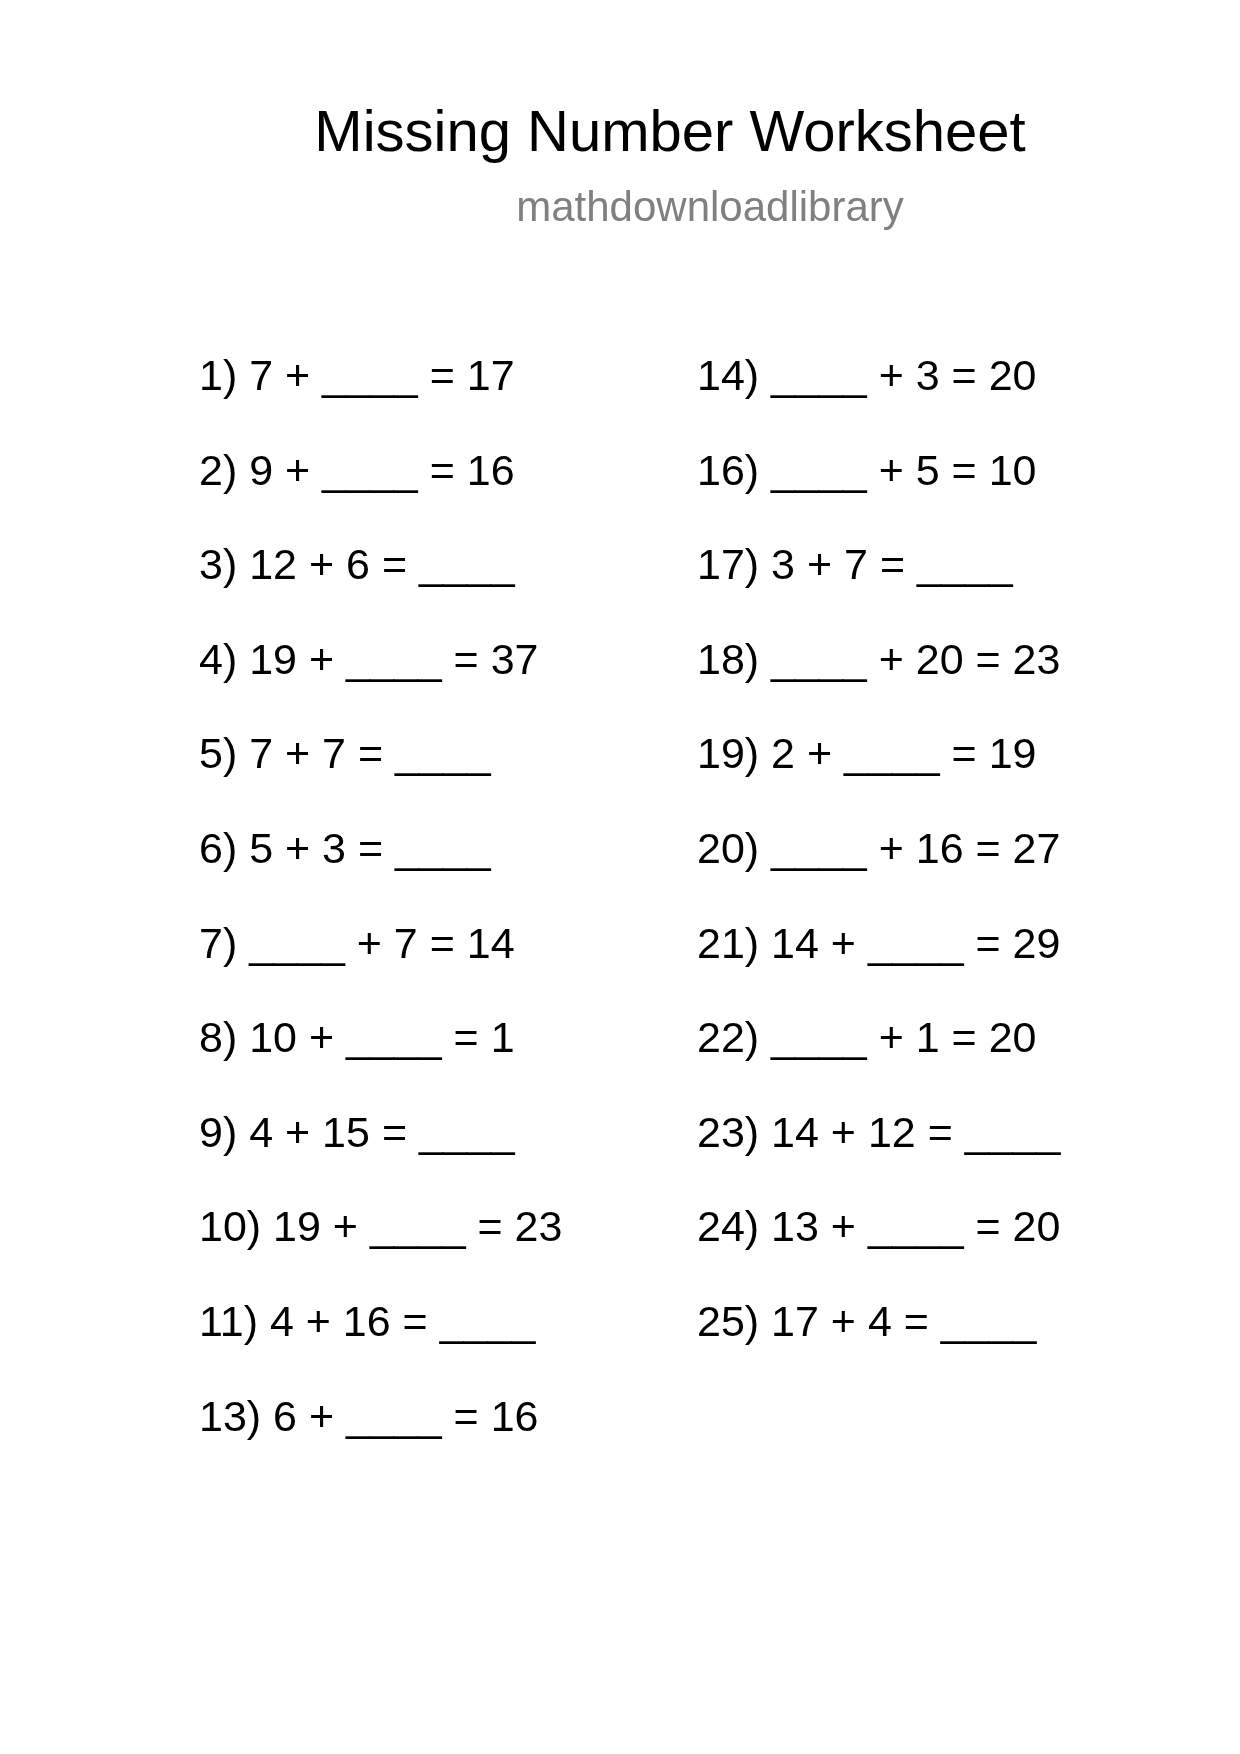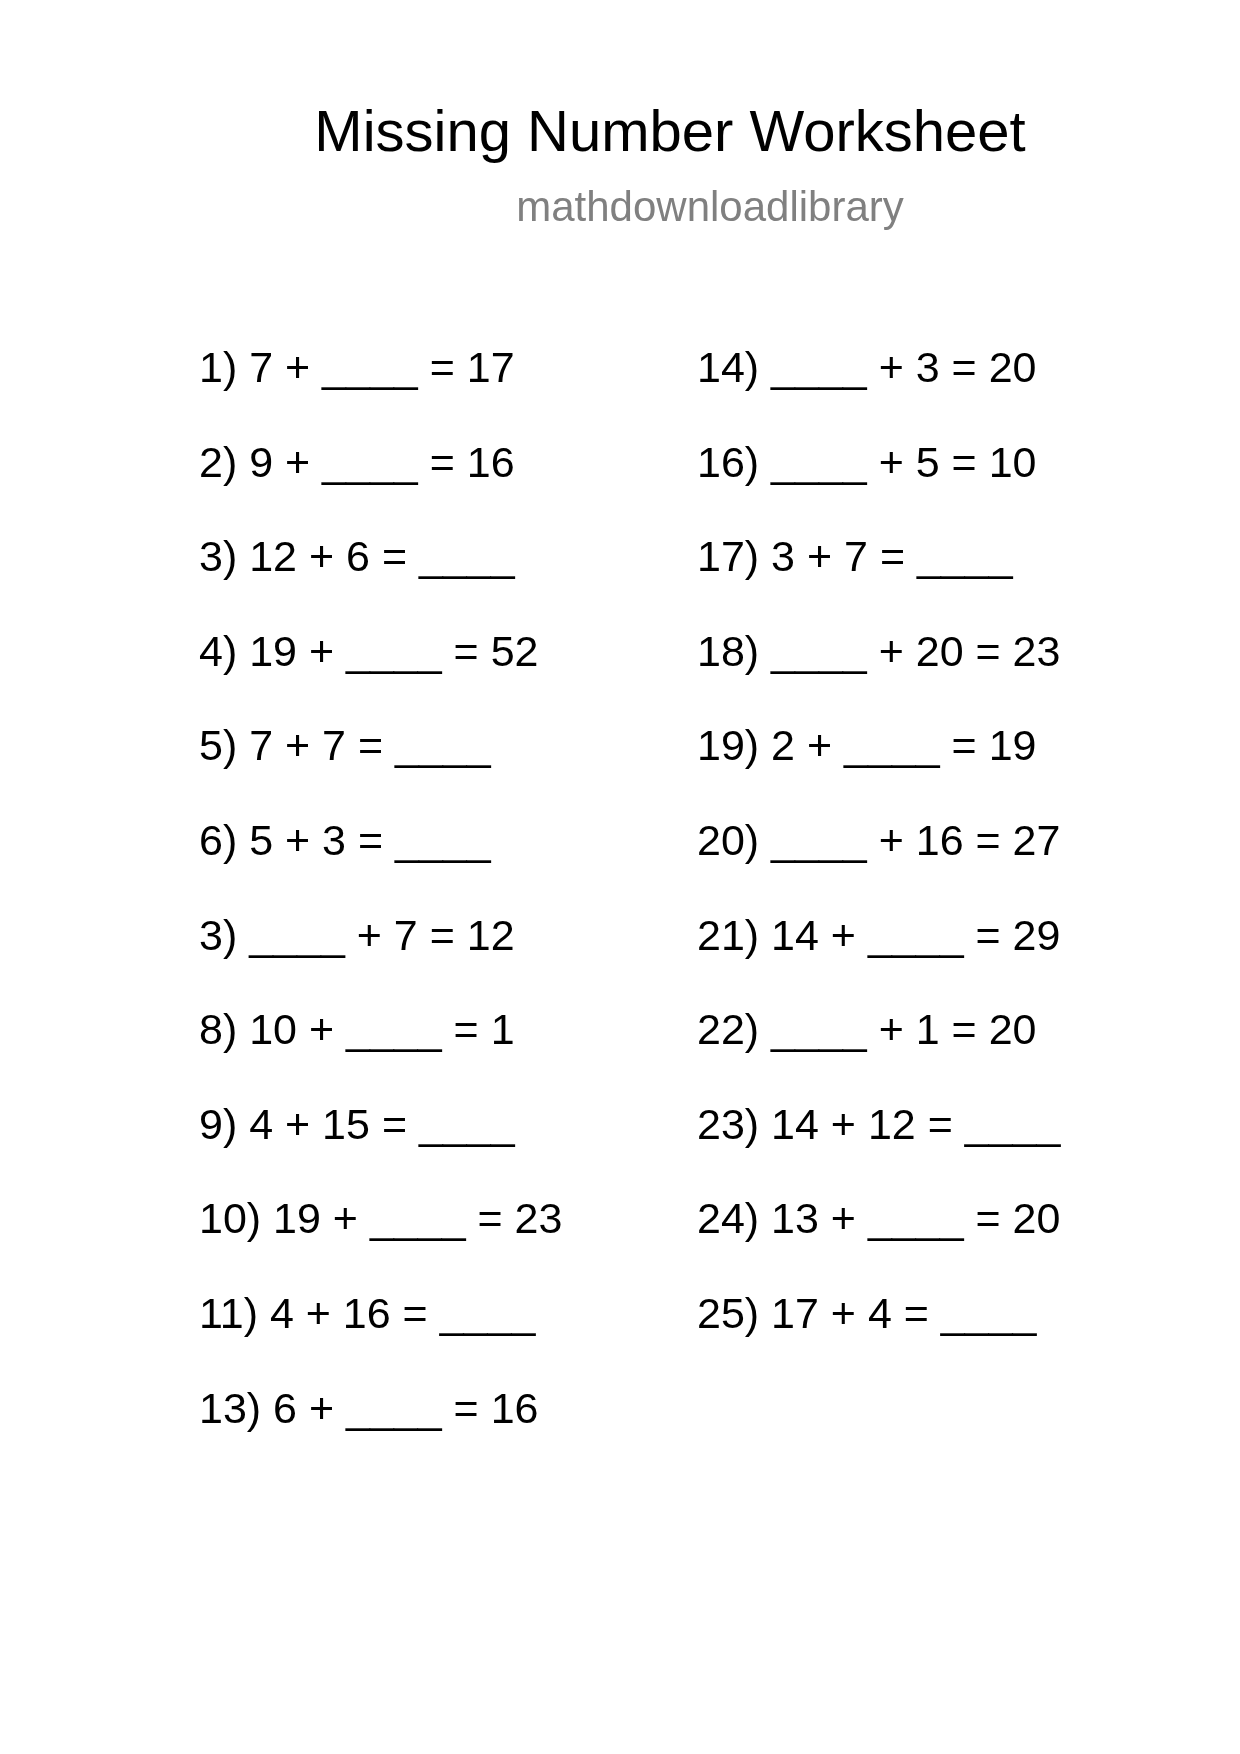--- a/index.html
+++ b/index.html
@@ -32,45 +32,45 @@
       width: 1420px;
       top: 182px;
       text-align: center;
       font-size: 42px;
       line-height: 50px;
       color: #808080;
       white-space: nowrap;
     }
     .column {
       position: absolute;
-      top: 337px;
+      top: 345px;
     }
     .col-left { left: 199px; }
     .col-right { left: 697px; }
     .problem {
       height: 94.6px;
       font-size: 43px;
       line-height: 60px;
       white-space: pre;
     }
   </style>
 </head>
 <body>
 
 <div class="title">Missing Number Worksheet</div>
 <div class="subtitle">mathdownloadlibrary</div>
 
 <div class="column col-left">
   <div class="problem">1) 7 + ____ = 17</div>
   <div class="problem">2) 9 + ____ = 16</div>
   <div class="problem">3) 12 + 6 = ____</div>
-  <div class="problem">4) 19 + ____ = 52</div>
+  <div class="problem">4) 19 + ____ = 37</div>
   <div class="problem">5) 7 + 7 = ____</div>
   <div class="problem">6) 5 + 3 = ____</div>
-  <div class="problem">3) ____ + 7 = 12</div>
+  <div class="problem">7) ____ + 7 = 14</div>
   <div class="problem">8) 10 + ____ = 1</div>
   <div class="problem">9) 4 + 15 = ____</div>
   <div class="problem">10) 19 + ____ = 23</div>
   <div class="problem">11) 4 + 16 = ____</div>
   <div class="problem">13) 6 + ____ = 16</div>
 </div>
 
 <div class="column col-right">
   <div class="problem">14) ____ + 3 = 20</div>
   <div class="problem">16) ____ + 5 = 10</div>

